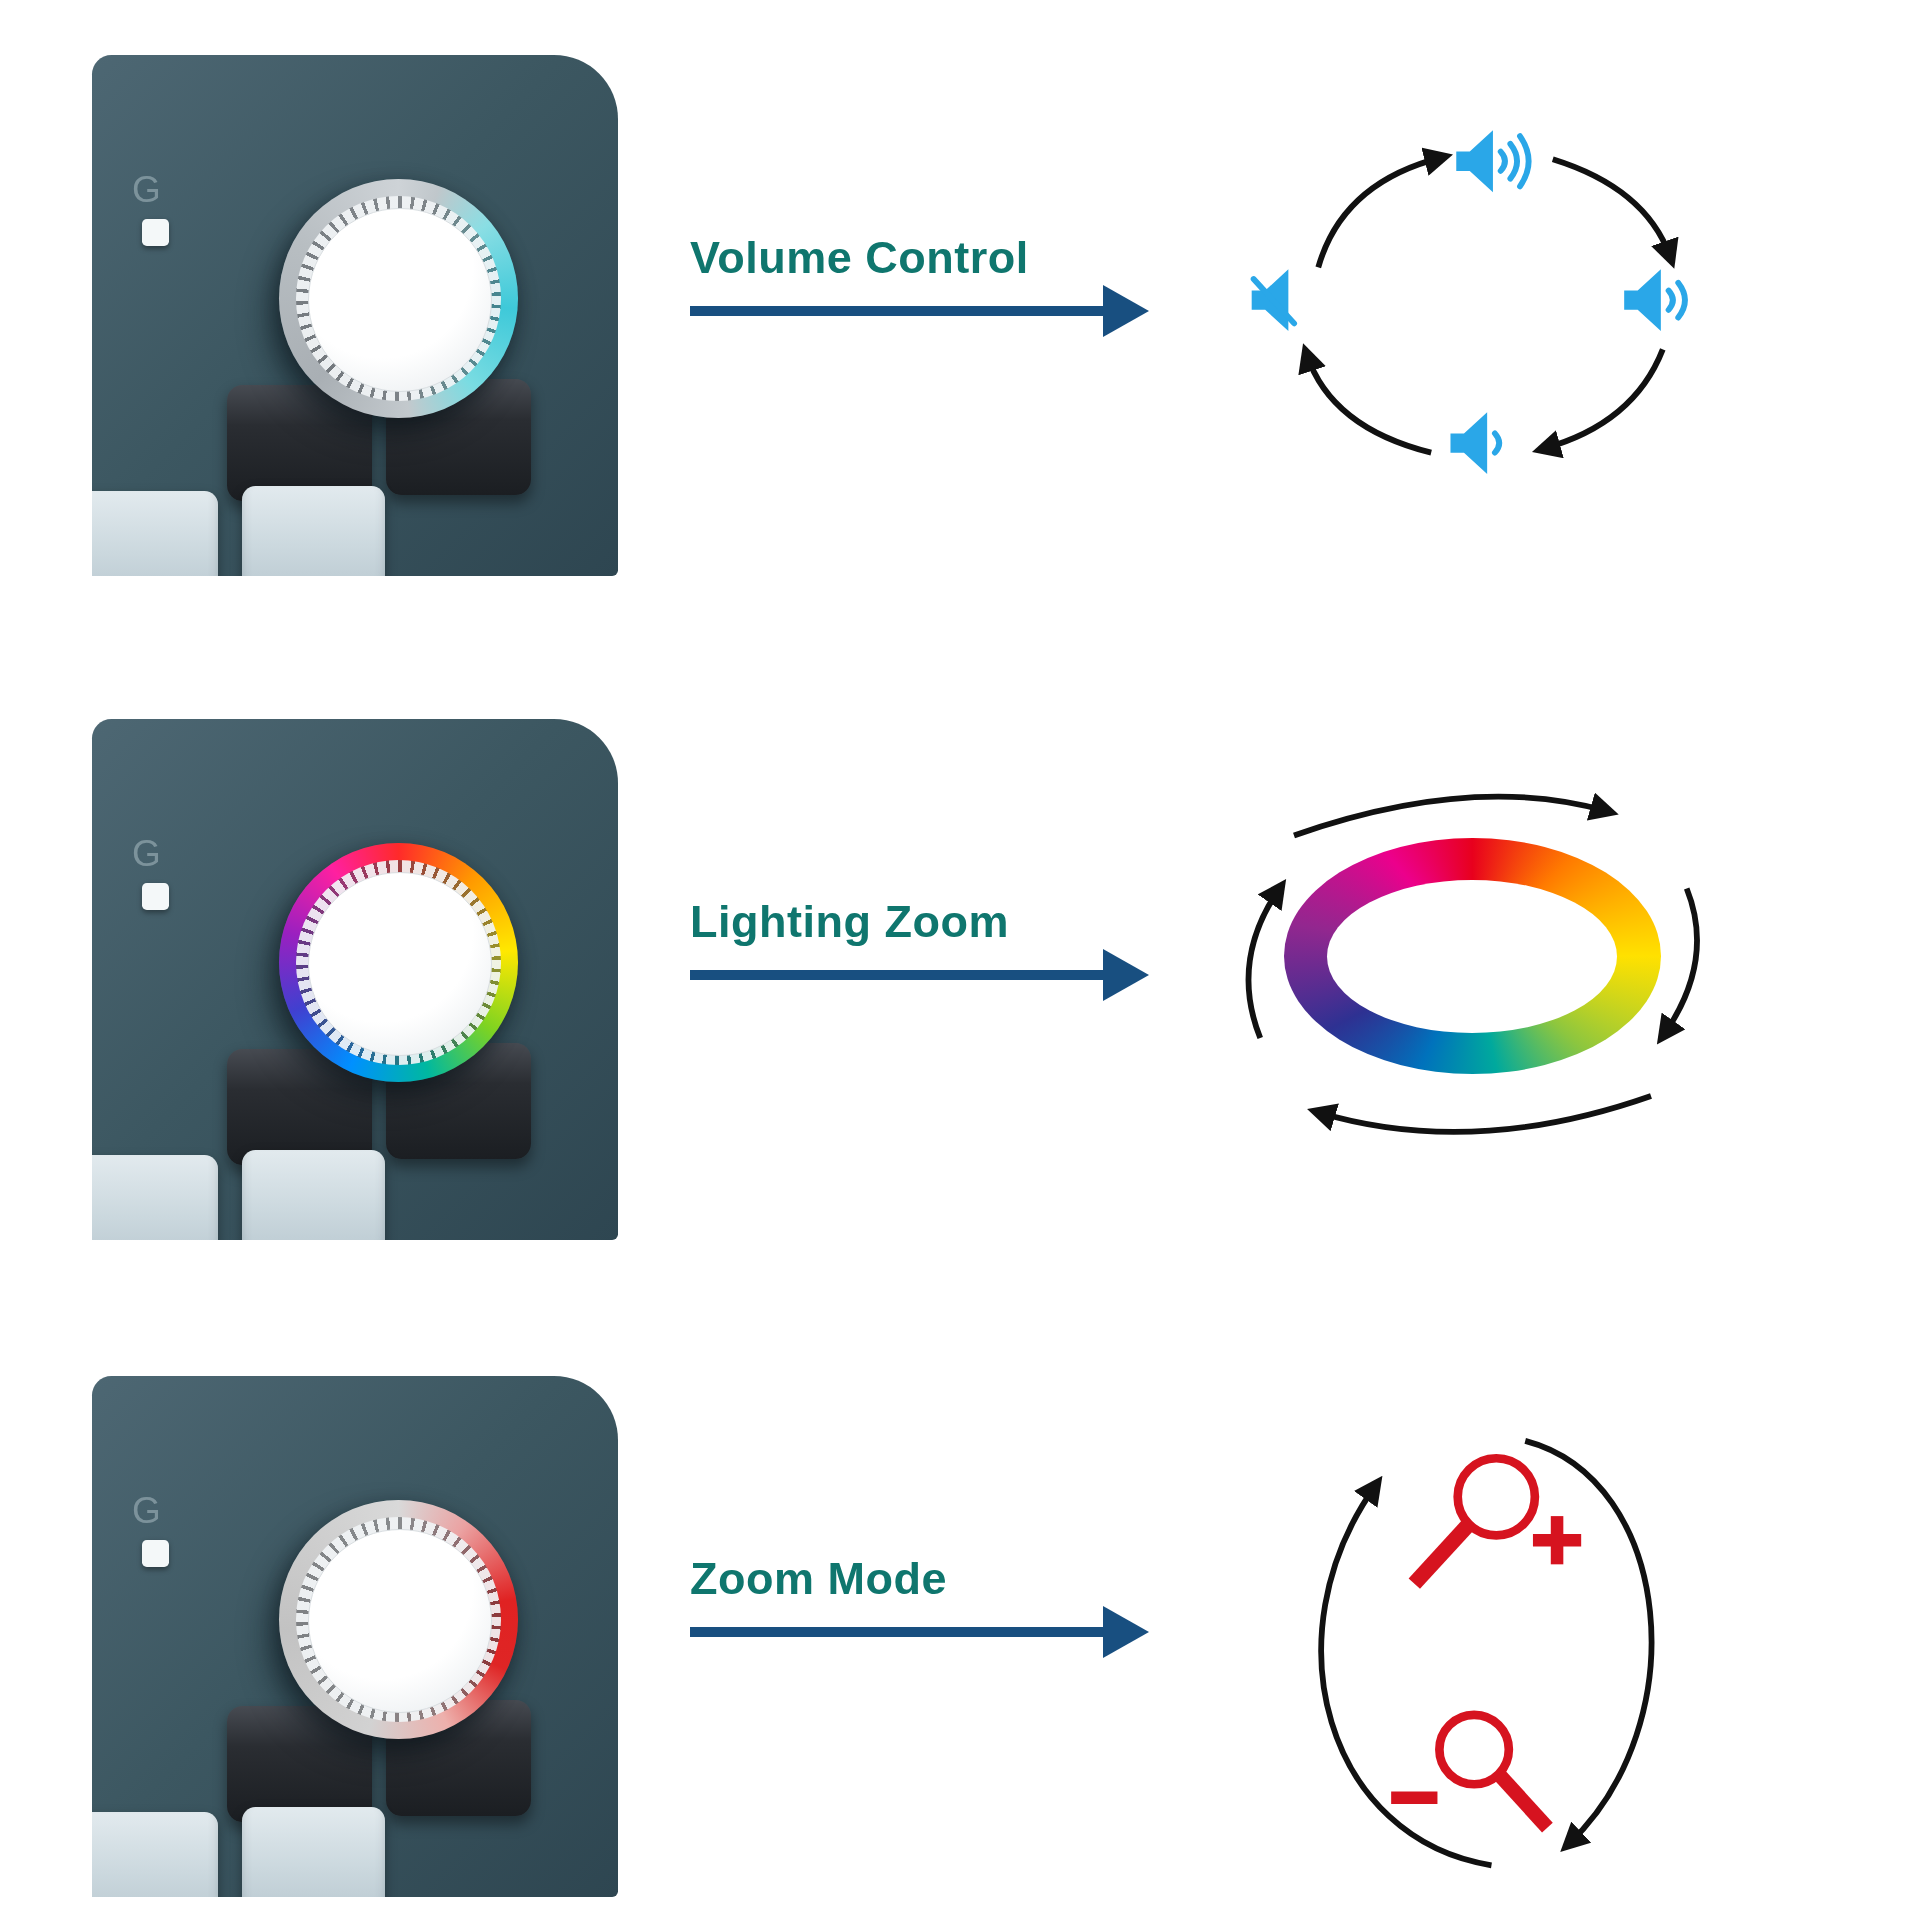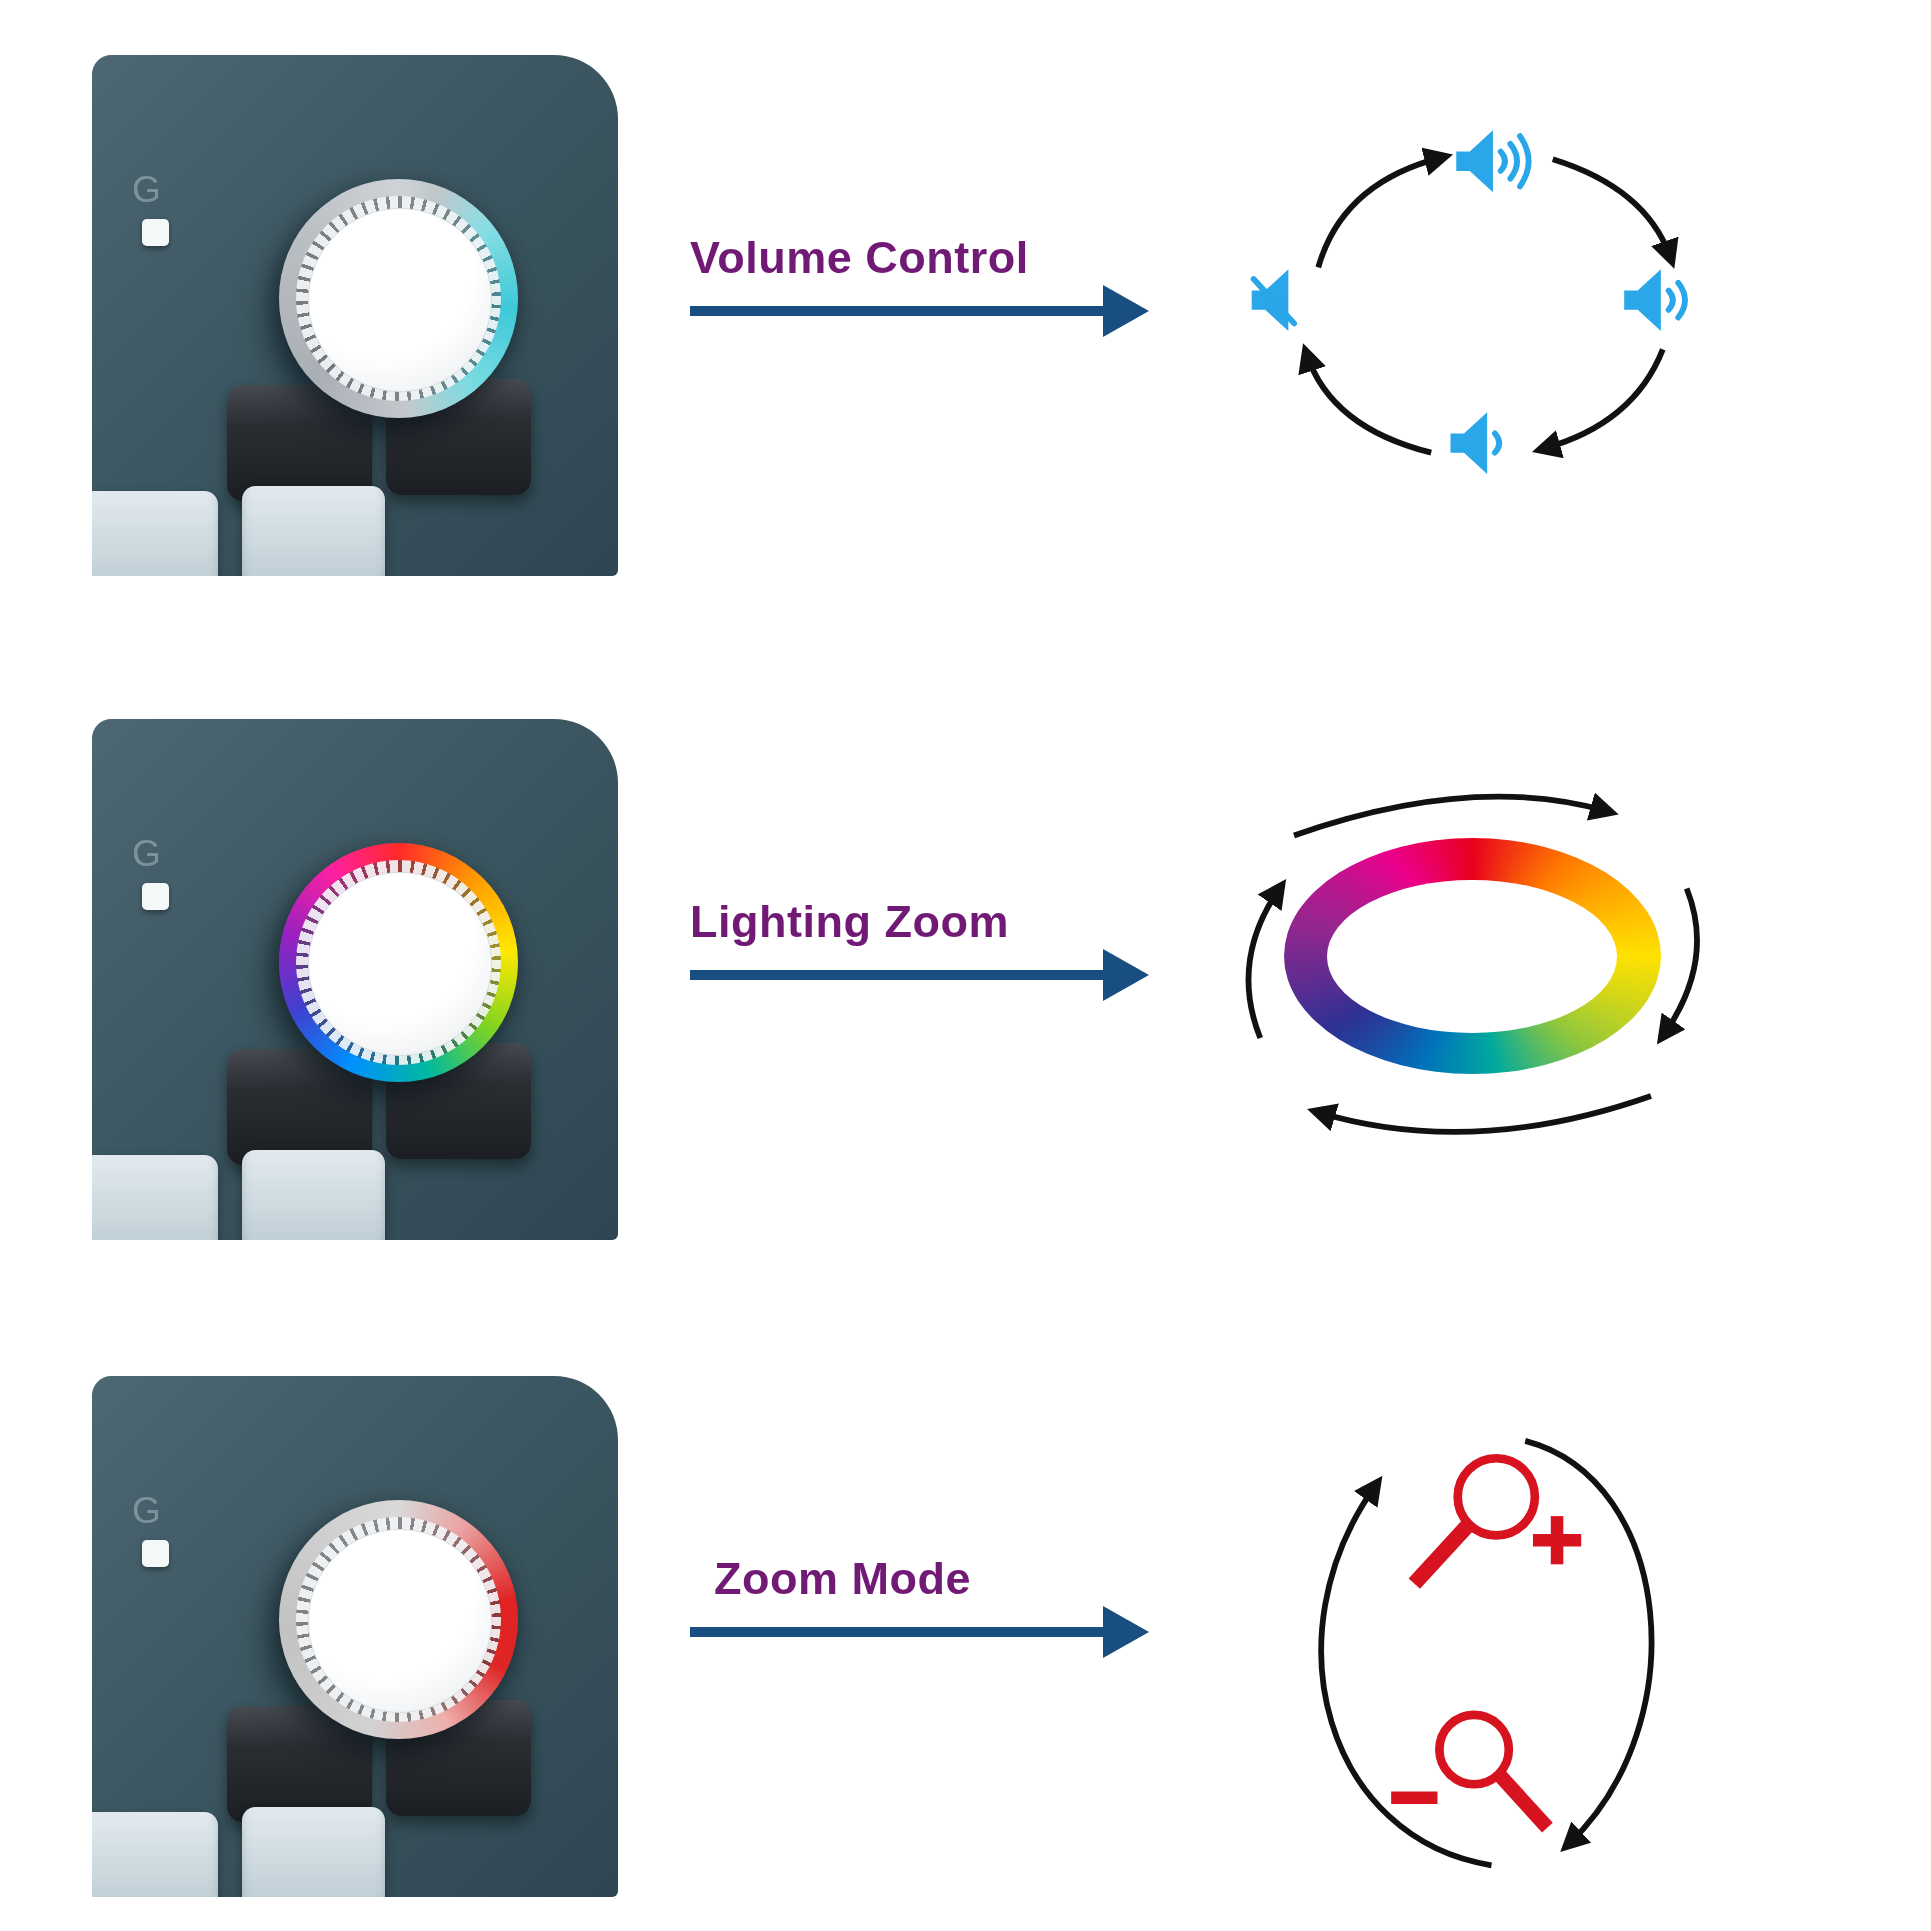--- a/index.html
+++ b/index.html
@@ -33,21 +33,21 @@
         background:radial-gradient(circle at 40% 32%,#ffffff 55%,#eef1f3 82%,#e1e6e9 100%);}
 
   .keycap-dark{position:absolute;width:145px;height:116px;border-radius:15.4px;
                background:linear-gradient(180deg,#474b52 0%,#2a2d32 35%,#1b1e22 100%);
                box-shadow:0 7.7px 13.5px rgba(0,0,0,.4);}
   .keycap-light{position:absolute;width:143px;height:111px;border-radius:13.5px;
                background:linear-gradient(180deg,#e2eaee 0%,#cbd8de 55%,#b9c8d0 100%);
                box-shadow:inset 0 -7.7px 9.7px rgba(70,90,100,.25), 0 5.8px 11.6px rgba(0,0,0,.35);}
 
   
-  .mode-label{position:absolute;left:690px;font-size:45px;font-weight:700;color:#701a75;
+  .mode-label{position:absolute;left:690px;font-size:45px;font-weight:700;color:#0f766e;
               letter-spacing:0.5px;white-space:nowrap;}
   .blue-arrow{position:absolute;left:690px;display:flex;align-items:center;height:52px;}
   .blue-arrow .shaft{width:413px;height:9.7px;background:#184f80;}
   .blue-arrow .head{width:0;height:0;border-left:46px solid #184f80;
                     border-top:26px solid transparent;border-bottom:26px solid transparent;}
 
   
   .illus{position:absolute;}
   .wheel-wrap{position:absolute;left:72px;top:85px;width:377px;height:236px;}
   .wheel{position:absolute;left:0;top:0;width:377px;height:236px;border-radius:50%;
@@ -172,21 +172,21 @@
       <div class="keycap-dark" style="left:294px;top:324px;"></div>
       <div class="keycap-light" style="left:-17.4px;top:436px;"></div>
       <div class="keycap-light" style="left:150px;top:431px;"></div>
       <div class="knob">
         <div class="ring ring-zoom"></div>
         <div class="knurl"></div>
         <div class="face"></div>
       </div>
     </div>
 
-    <div class="mode-label" style="top:177px;margin-left:24px;">Zoom Mode</div>
+    <div class="mode-label" style="top:177px;">Zoom Mode</div>
     <div class="blue-arrow" style="top:230px;">
       <div class="shaft"></div>
       <div class="head"></div>
     </div>
 
     <div class="illus" style="left:1250px;top:34px;width:454px;height:463px;">
       <svg width="454" height="463" viewBox="0 0 470 480">
         <defs>
           <marker id="ah3" viewBox="0 0 10 10" refX="6" refY="5" markerWidth="5" markerHeight="5" orient="auto-start-reverse">
             <path d="M0 0 L10 5 L0 10 z" fill="#111111"></path>

